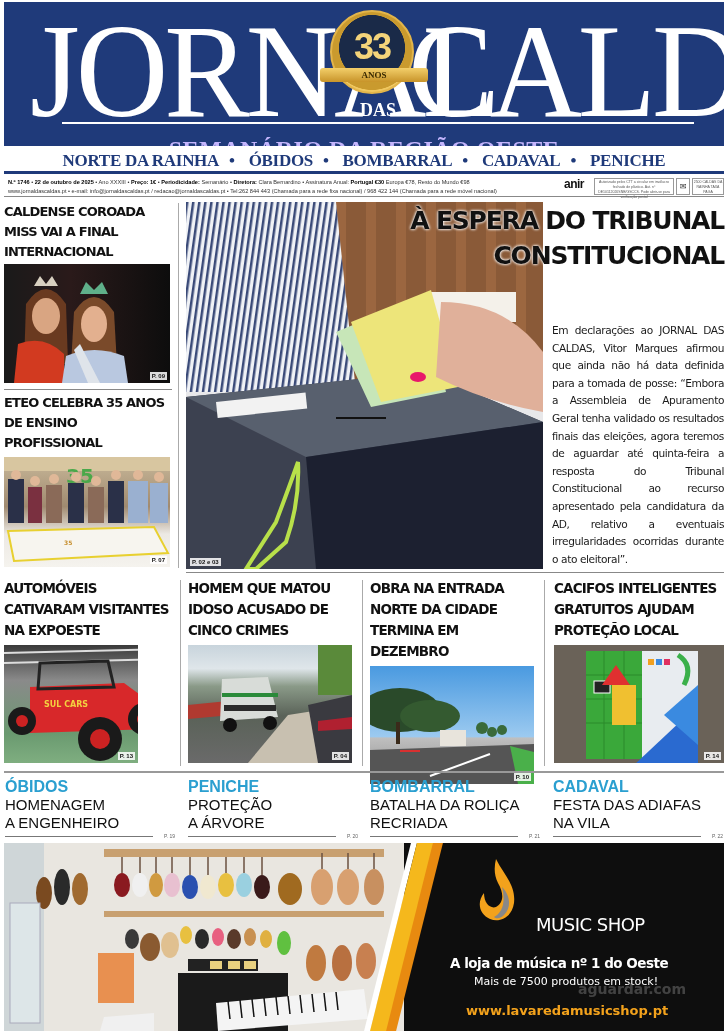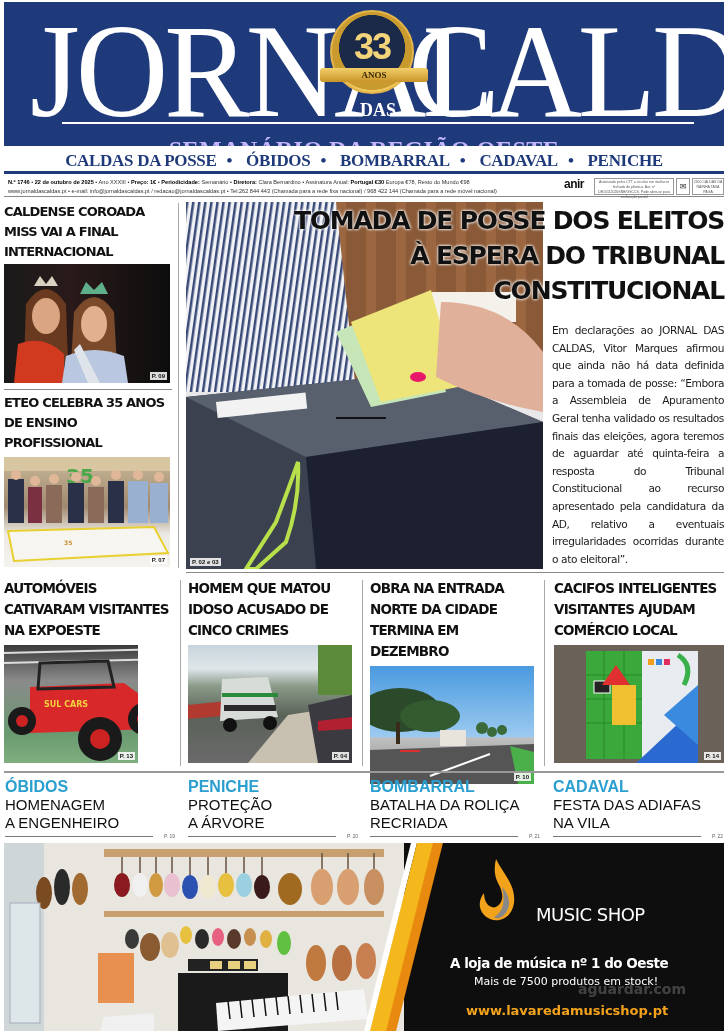--- a/index.html
+++ b/index.html
@@ -58,21 +58,21 @@
   .region .rpage { position: absolute; top: 56px; right: 2px; font-size: 5px; color: #666; }
 
   
   .ad { position: absolute; left: 4px; top: 843px; width: 720px; height: 188px; background: #0e0e0e; overflow: hidden; }
   .ad-photo { position: absolute; left: 0; top: 0; width: 400px; height: 188px; background: linear-gradient(#e8e4dc, #cfc6b8); overflow: hidden; }
   .stripe-y { position: absolute; left: 388px; top: -10px; width: 22px; height: 220px; background: #f5b81c; transform: skewX(-14deg); }
   .stripe-o { position: absolute; left: 404px; top: -10px; width: 10px; height: 220px; background: #e88a10; transform: skewX(-14deg); }
   .stripe-w { position: absolute; left: 382px; top: -10px; width: 6px; height: 220px; background: #fff; transform: skewX(-14deg); }
   .flame { position: absolute; left: 470px; top: 14px; width: 44px; height: 66px; }
   .brand1 { position: absolute; left: 528px; top: 30px; font-family: "DejaVu Sans", sans-serif; font-size: 30px; color: #f3a21c; letter-spacing: -1px; line-height: 30px; }
-  .brand2 { position: absolute; left: 532px; top: 62px; font-family: "DejaVu Sans", sans-serif; font-size: 18px; color: #fff; letter-spacing: -0.5px; line-height: 20px; }
+  .brand2 { position: absolute; left: 532px; top: 72px; font-family: "DejaVu Sans", sans-serif; font-size: 18px; color: #fff; letter-spacing: -0.5px; line-height: 20px; }
   .ad-tag { position: absolute; left: 446px; top: 112px; font-family: "DejaVu Sans", sans-serif; font-weight: bold; font-size: 13.5px; color: #fff; letter-spacing: -0.5px; }
   .ad-sub { position: absolute; left: 470px; top: 132px; font-family: "DejaVu Sans", sans-serif; font-size: 11px; color: #fff; text-align: right; }
   .ad-url { position: absolute; left: 462px; top: 160px; font-family: "DejaVu Sans", sans-serif; font-weight: bold; font-size: 13px; color: #f3a21c; }
   .watermark { position: absolute; left: 574px; top: 138px; font-family: "DejaVu Sans", sans-serif; font-weight: bold; font-size: 14px; color: rgba(255,255,255,0.22); }
 </style>
 </head>
 <body>
 
 <div class="masthead">
   <div class="mast-title">
@@ -82,21 +82,21 @@
   <div class="badge">
     <div class="badge-num">33</div>
     <div class="badge-ribbon">ANOS</div>
   </div>
   <div class="mast-das" style="top:98px;">DAS</div>
   <div class="mast-rule"></div>
   <div class="mast-sub">SEMANÁRIO DA REGIÃO OESTE</div>
 </div>
 
 <div class="towns">
-  <span>CALDAS DA POSSE</span><span class="sep">•</span>
+  <span>NORTE DA RAINHA</span><span class="sep">•</span>
   <span>ÓBIDOS</span><span class="sep">•</span>
   <span>BOMBARRAL</span><span class="sep">•</span>
   <span>CADAVAL</span><span class="sep">•</span>
   <span>PENICHE</span>
 </div>
 
 <div class="infobar">
   <div class="l1">
     <b>N.º 1746</b> • <b>22 de outubro de 2025</b> • <span>Ano XXXIII</span> •
     <b>Preço:</b> <b>1€</b> •
@@ -207,21 +207,20 @@
     <path d="M165 120 L245 88 L272 185 L195 200 Z" fill="#ede57a"></path>
     <path d="M255 100 Q320 100 357 150 L357 210 Q300 200 250 175 Z" fill="#e0b09a"></path>
     <ellipse cx="232" cy="175" rx="8" ry="5" fill="#e8186a"></ellipse>
     <path d="M90 320 Q105 280 112 260 Q114 300 100 340 L70 367 L60 367 Z" fill="none" stroke="#b8e04a" stroke-width="4"></path>
     <rect x="150" y="215" width="50" height="2" fill="#111"></rect>
   </svg>
   <span class="ptag" style="left:4px;right:auto;">P. 02 e 03</span>
 </div>
 
 <div class="main-head">
-  <div>TOMADA DE POSSE DOS ELEITOS</div>
   <div>À ESPERA DO TRIBUNAL</div>
   <div>CONSTITUCIONAL</div>
 </div>
 
 <div class="main-body">Em declarações ao JORNAL DAS CALDAS, Vitor Marques afirmou que ainda não há data definida para a tomada de posse: “Embora a Assembleia de Apuramento Geral tenha validado os resultados finais das eleições, agora teremos de aguardar até quinta-feira a resposta do Tribunal Constitucional ao recurso apresentado pela candidatura da AD, relativo a eventuais irregularidades ocorridas durante o ato eleitoral”.</div>
 <div class="main-rule"></div>
 
 <div class="four" style="left:4px;">
   <div class="head-sm">AUTOMÓVEIS CATIVARAM VISITANTES NA EXPOESTE</div>
   <div class="photo" style="width:134px;height:118px;margin-top:4px;background:linear-gradient(#3a3a3a,#8a8a8a 30%,#6a9a70 75%,#7fae80);">
@@ -282,21 +281,21 @@
       <path d="M60 110 L120 88" stroke="#fff" stroke-width="2"></path>
       <path d="M140 80 L164 86 L164 118 L148 118 Z" fill="#4ab04a"></path>
       <rect x="30" y="84" width="20" height="2" fill="#d83030"></rect>
     </svg>
     <span class="ptag">P. 10</span>
   </div>
 </div>
 <div class="divider-v" style="left:544px;top:580px;height:186px;"></div>
 
 <div class="four" style="left:554px;">
-  <div class="head-sm">CACIFOS INTELIGENTES VISITANTES AJUDAM COMÉRCIO LOCAL</div>
+  <div class="head-sm">CACIFOS INTELIGENTES GRATUITOS AJUDAM PROTEÇÃO LOCAL</div>
   <div class="photo" style="width:170px;height:118px;margin-top:4px;background:#5a5248;">
     <svg width="170" height="118" viewBox="0 0 170 118">
       <rect x="0" y="0" width="170" height="118" fill="#6a6258"></rect>
       <rect x="32" y="6" width="112" height="108" fill="#e8ecf0"></rect>
       <rect x="32" y="6" width="56" height="108" fill="#3aa83a"></rect>
       <g stroke="#2a8a2a" stroke-width="1">
           <line x1="50" y1="6" x2="50" y2="114"></line>
           <line x1="70" y1="6" x2="70" y2="114"></line>
           <line x1="32" y1="30" x2="88" y2="30"></line>
           <line x1="32" y1="54" x2="88" y2="54"></line>

